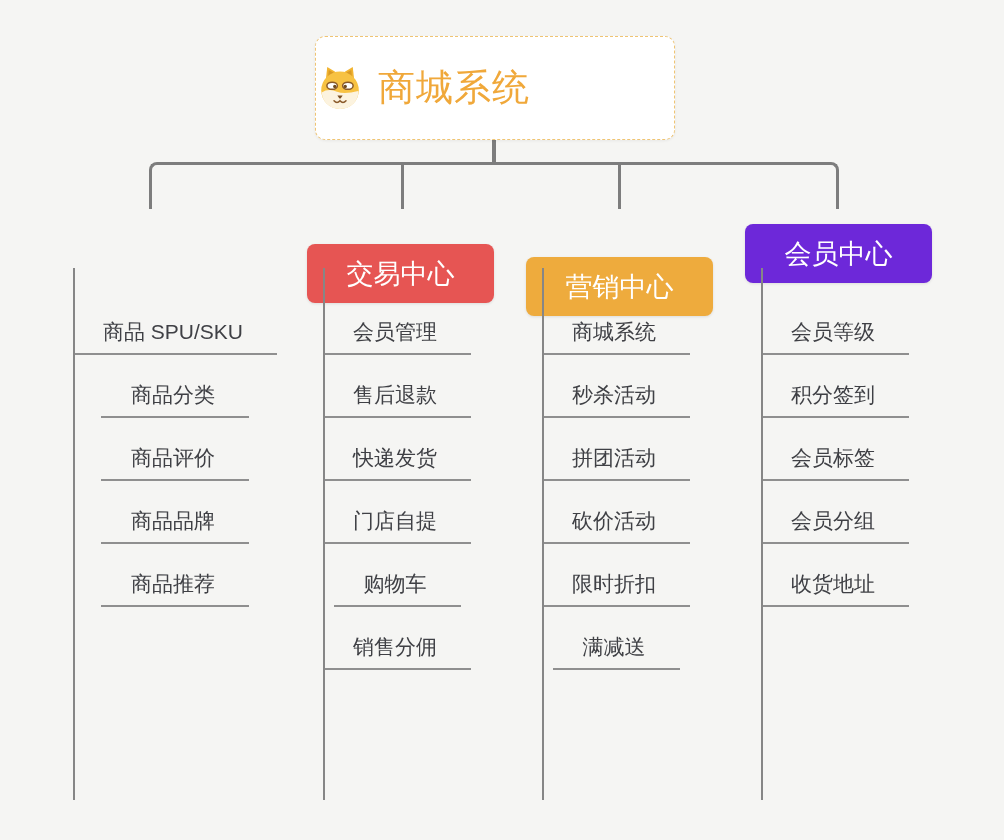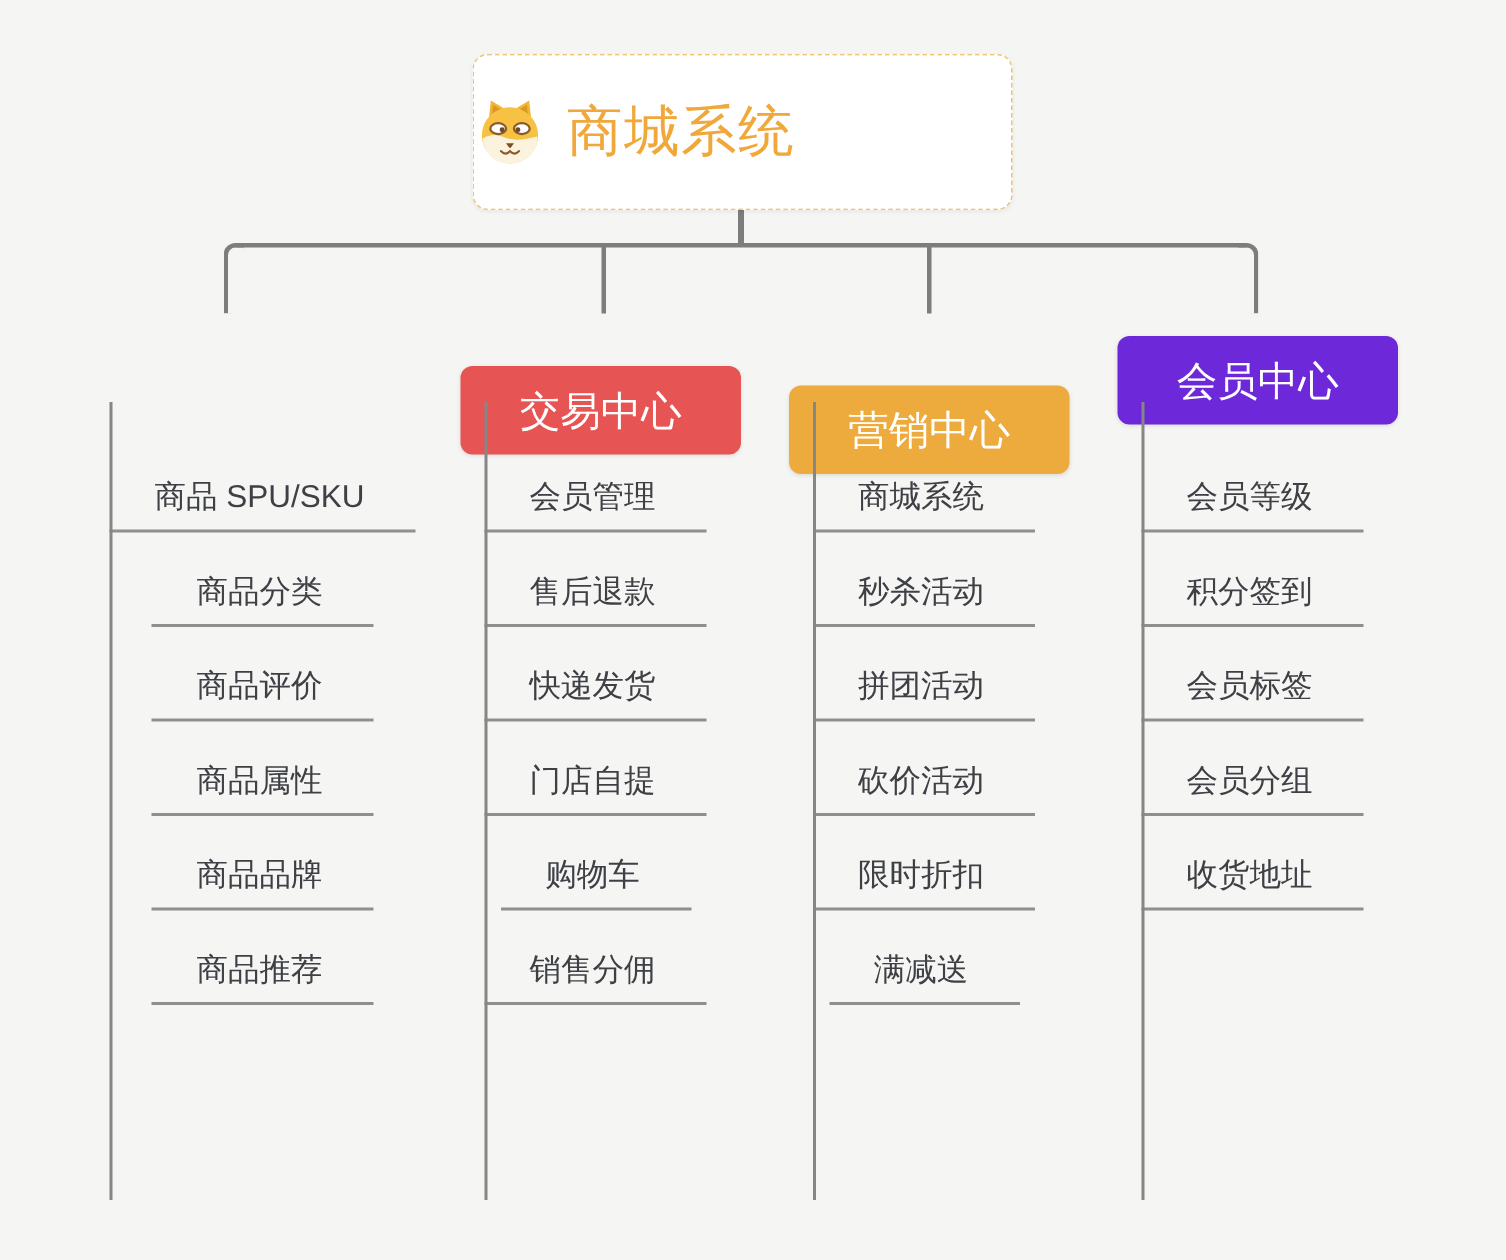--- a/index.html
+++ b/index.html
@@ -124,21 +124,20 @@
   <div class="branch-box branch-2" style="background: rgb(230, 85, 83);">交易中心</div>
   <div class="branch-box branch-3" style="background: rgb(238, 171, 61);">营销中心</div>
   <div class="branch-box branch-4" style="background: #6d28d9; margin-top: 15px;">会员中心</div>
 
   <div class="col col-1">
     <div class="trunk"></div>
     <div class="leaves">
       <div class="leaf">商品 SPU/SKU</div>
       <div class="leaf">商品分类</div>
       <div class="leaf">商品评价</div>
-      <div class="leaf">商品属性</div>
       <div class="leaf">商品品牌</div>
       <div class="leaf">商品推荐</div>
     </div>
   </div>
 
   <div class="col col-2">
     <div class="trunk"></div>
     <div class="leaves">
       <div class="leaf">会员管理</div>
       <div class="leaf">售后退款</div>

